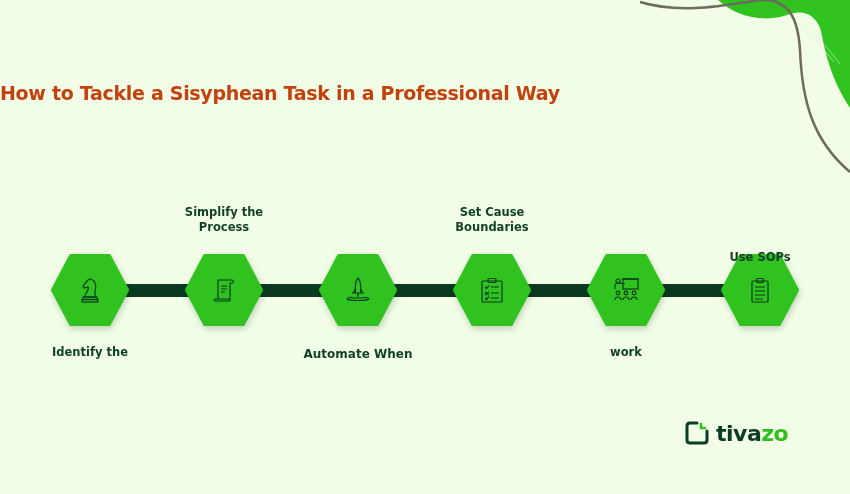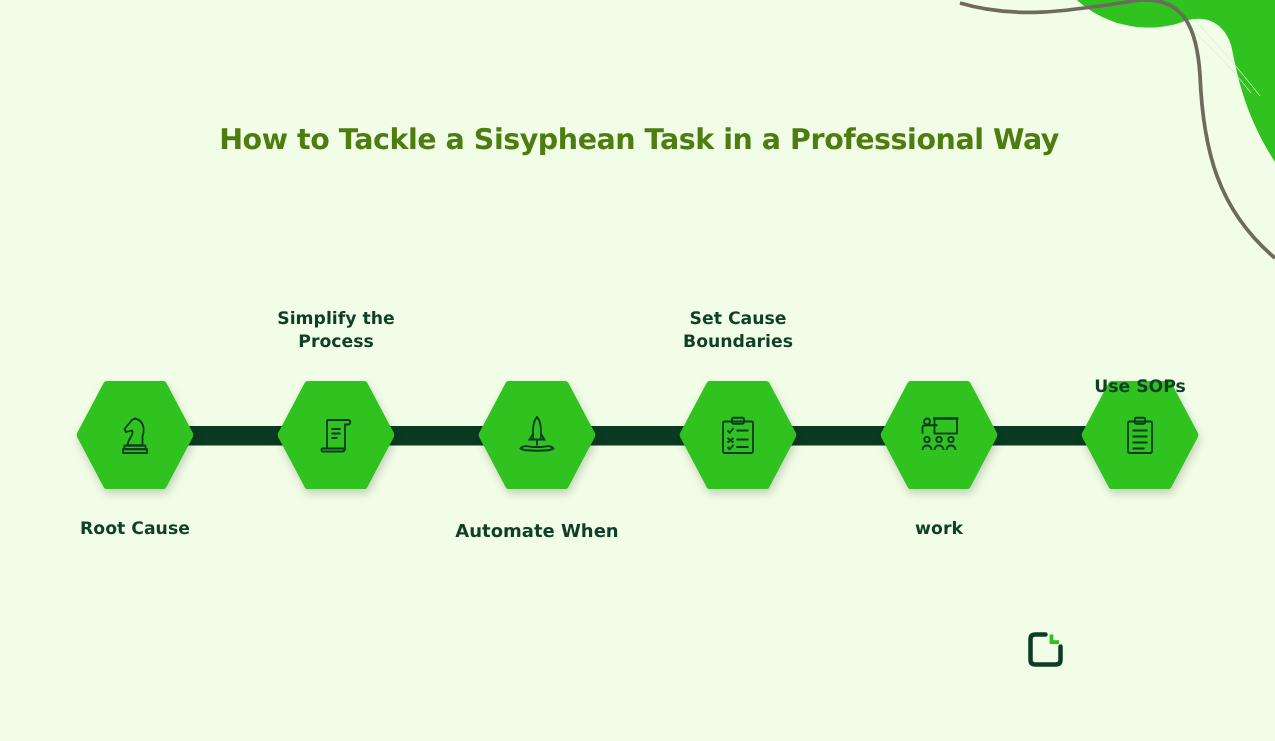--- a/index.html
+++ b/index.html
@@ -3,23 +3,23 @@
   <meta charset="utf-8">
   <style>
     html, body { margin: 0; padding: 0; }
     body {
       width: 850px; height: 494px; overflow: hidden; position: relative;
       background: #f1fde6;
       font-family: "Liberation Sans", sans-serif;
     }
     .deco { position: absolute; left: 0; top: 0; width: 850px; height: 494px; pointer-events: none; }
     .title {
-      position: absolute; left: 0; top: 82px; width: 706px; text-align: right;
+      position: absolute; left: 0; top: 82px; width: 706px; text-align: left;
       font-family: "DejaVu Sans", sans-serif; font-weight: bold; font-size: 19px;
-      color: #4d7c0f; letter-spacing: -0.3px;
+      color: #c2410c; letter-spacing: -0.3px;
     }
     .connector {
       position: absolute; left: 90px; top: 284px; width: 670px; height: 13px;
       background: #0a3a22;
     }
     .step { position: absolute; }
     .hex {
       position: absolute; width: 78px; height: 72px; left: -39px; top: -36px;
       filter: drop-shadow(1px 3px 3px rgba(0,0,0,0.18));
     }
@@ -64,21 +64,21 @@
     <svg viewBox="0 0 78 72">
         <polygon points="20,2 58,2 76,36 58,70 20,70 2,36" fill="#30c21f" stroke="#30c21f" stroke-width="4" stroke-linejoin="round"></polygon>
       </svg>
     <svg class="icon" viewBox="0 0 30 30" fill="none" stroke="#0a3a22" stroke-width="1.2">
       <path d="M10 22 C10 17, 15 15, 13 12 L9 13 L8 11 L13 5 L15 4 C20 5, 22 10, 20 16 L20 22 Z"></path>
       <rect x="8" y="22" width="14" height="2.5"></rect>
       <rect x="7" y="24.5" width="16" height="2.5"></rect>
     </svg>
   </div>
   <div class="label bottom">
-      <div>Root Cause</div>
+    <div>Identify the</div>
   </div>
 </div>
 
 <div class="step" style="left:224px; top:290px;">
   <div class="hex">
     <svg viewBox="0 0 78 72">
         <polygon points="20,2 58,2 76,36 58,70 20,70 2,36" fill="#30c21f" stroke="#30c21f" stroke-width="4" stroke-linejoin="round"></polygon>
       </svg>
     <svg class="icon" viewBox="0 0 30 30" fill="none" stroke="#0a3a22" stroke-width="1.2">
       <path d="M9 5 L23 5 C25 5, 25 8, 23 8 L21 8 L21 24 L6 24 C5 24, 5 26, 6 26 L19 26 C21 26, 21 24, 21 24"></path>
@@ -162,13 +162,14 @@
   <div class="label top1">
     <div>Use SOPs</div>
   </div>
 </div>
 
 <div class="logo">
   <svg width="26" height="26" viewBox="0 0 26 26" fill="none">
     <path d="M13 3 L6 3 C4 3, 3 4, 3 6 L3 20 C3 22, 4 23, 6 23 L20 23 C22 23, 23 22, 23 20 L23 11" stroke="#0b3d24" stroke-width="3" stroke-linecap="round"></path>
     <path d="M17 3 L17 8 L22 8" stroke="#2fbf1f" stroke-width="2.5" fill="none"></path>
   </svg>
+  <span class="logo-text"><span>tiva</span><span class="accent">zo</span></span>
 </div>
 
 </body></html>

